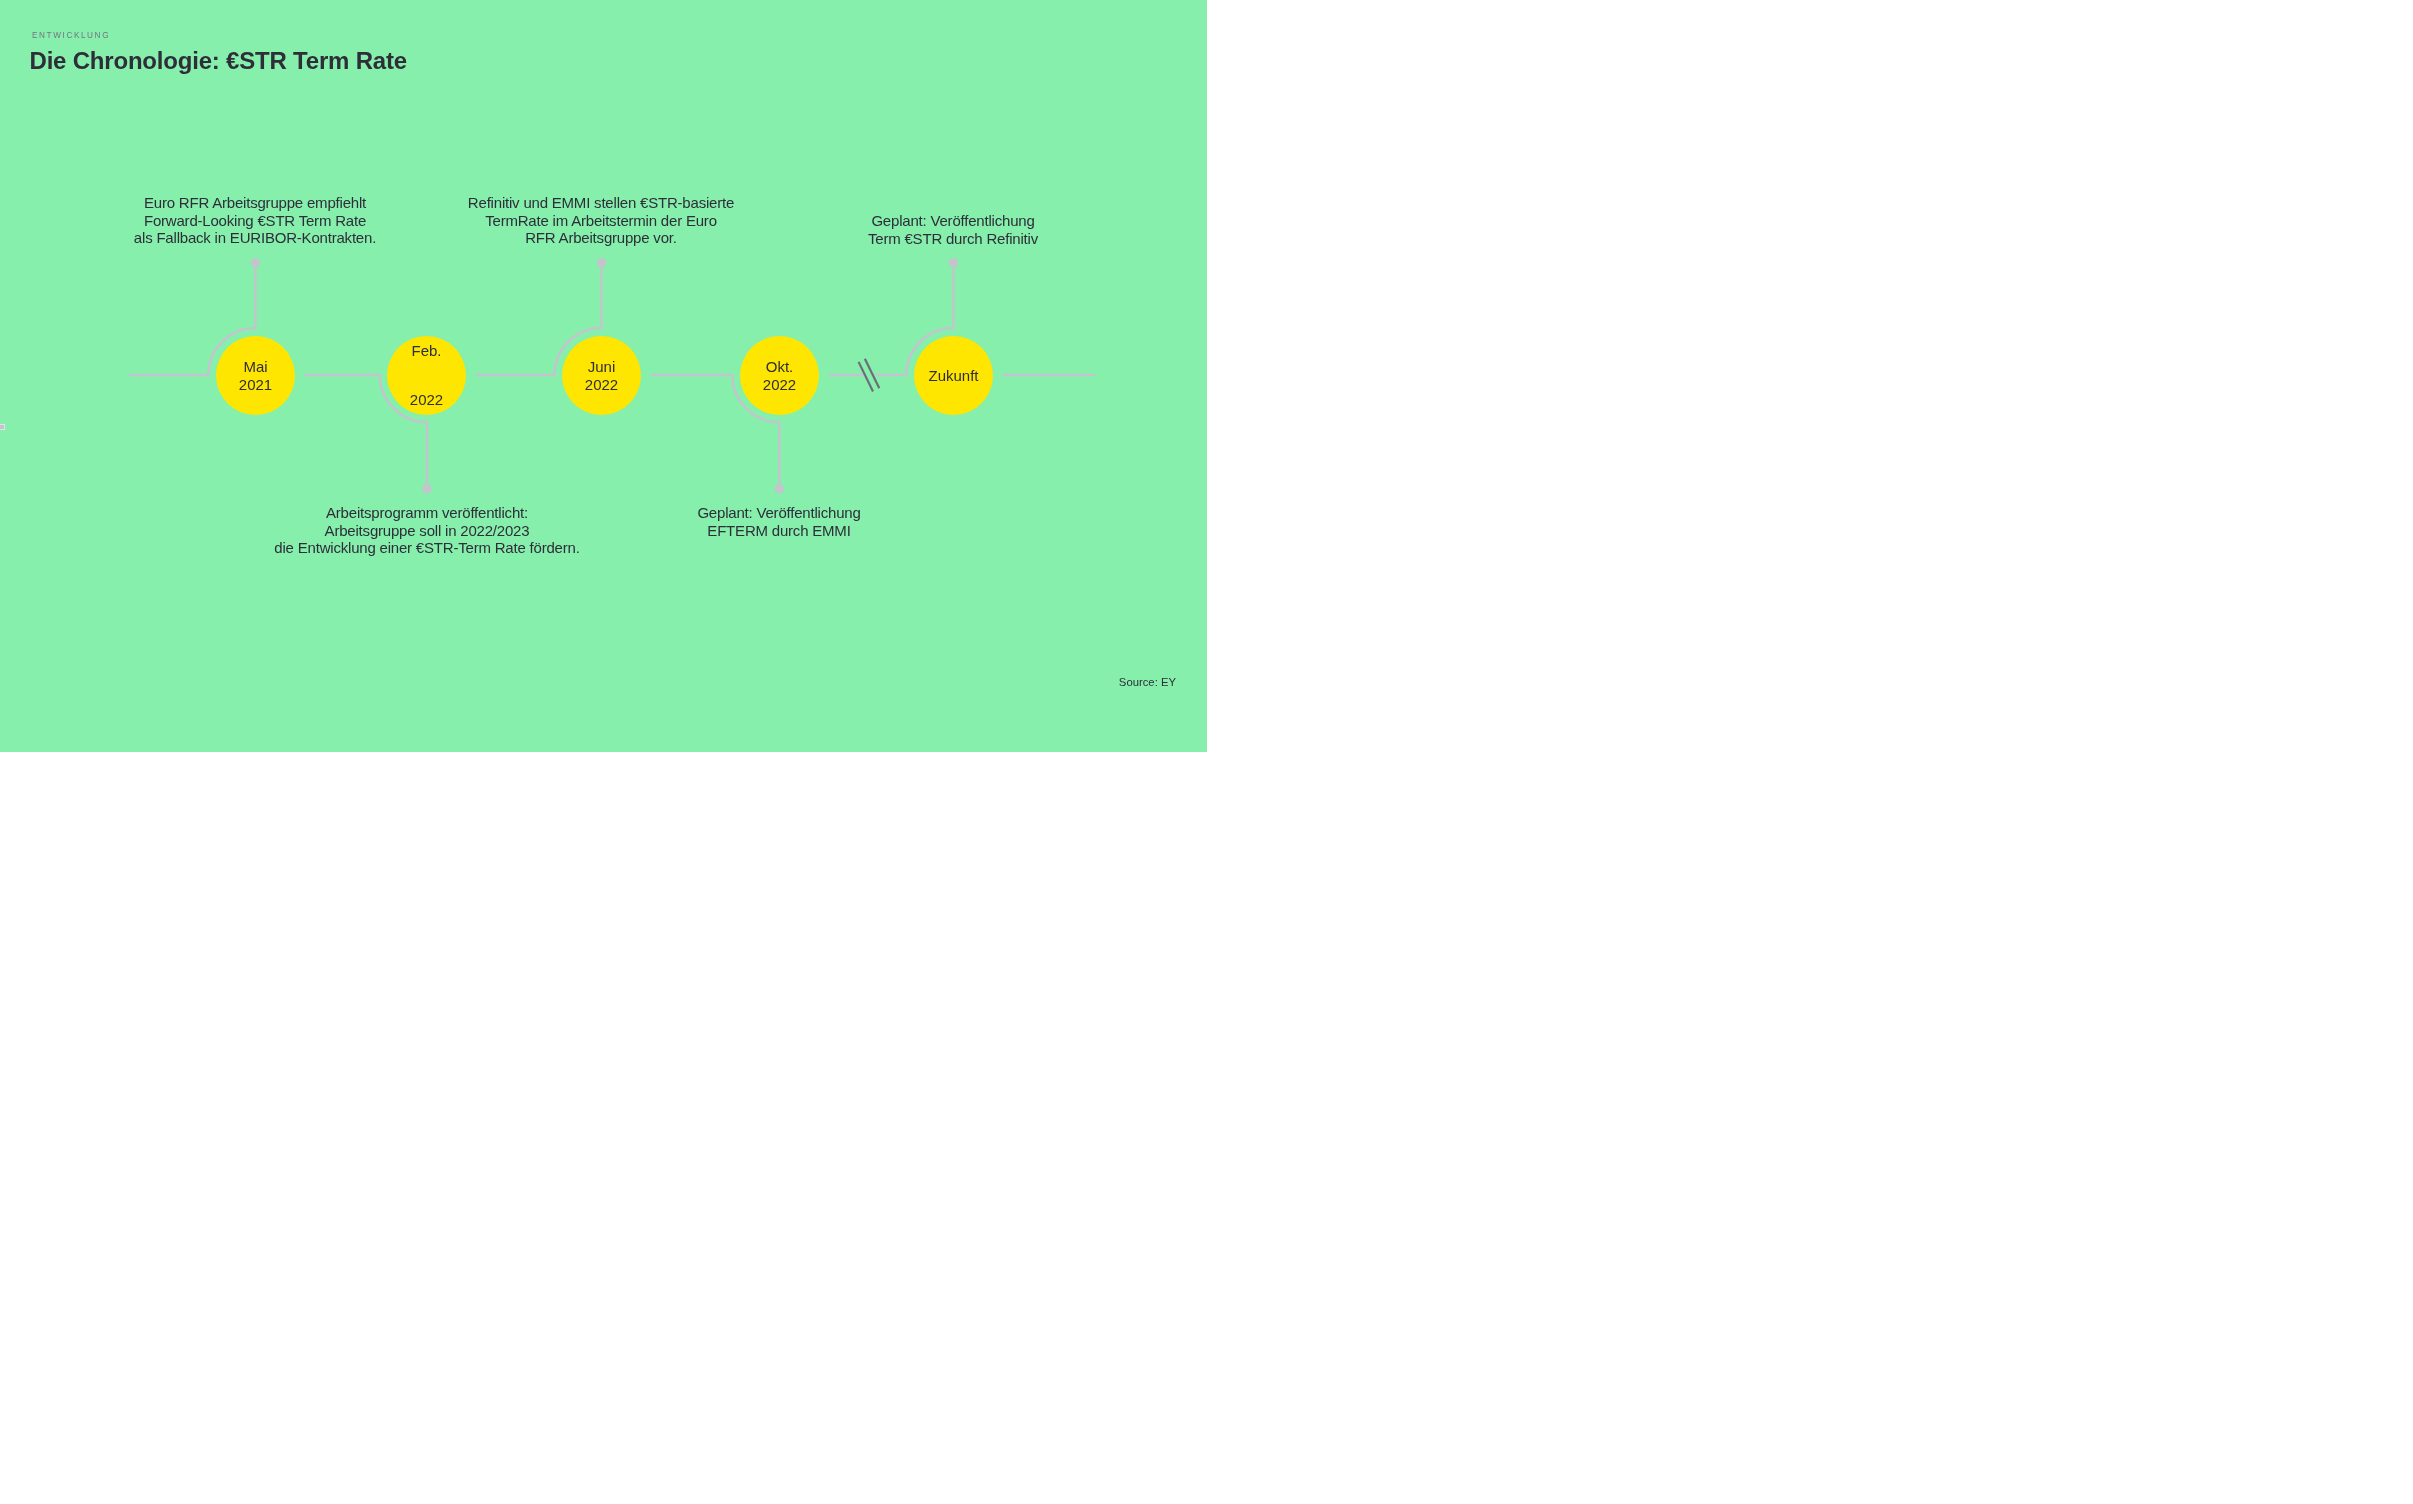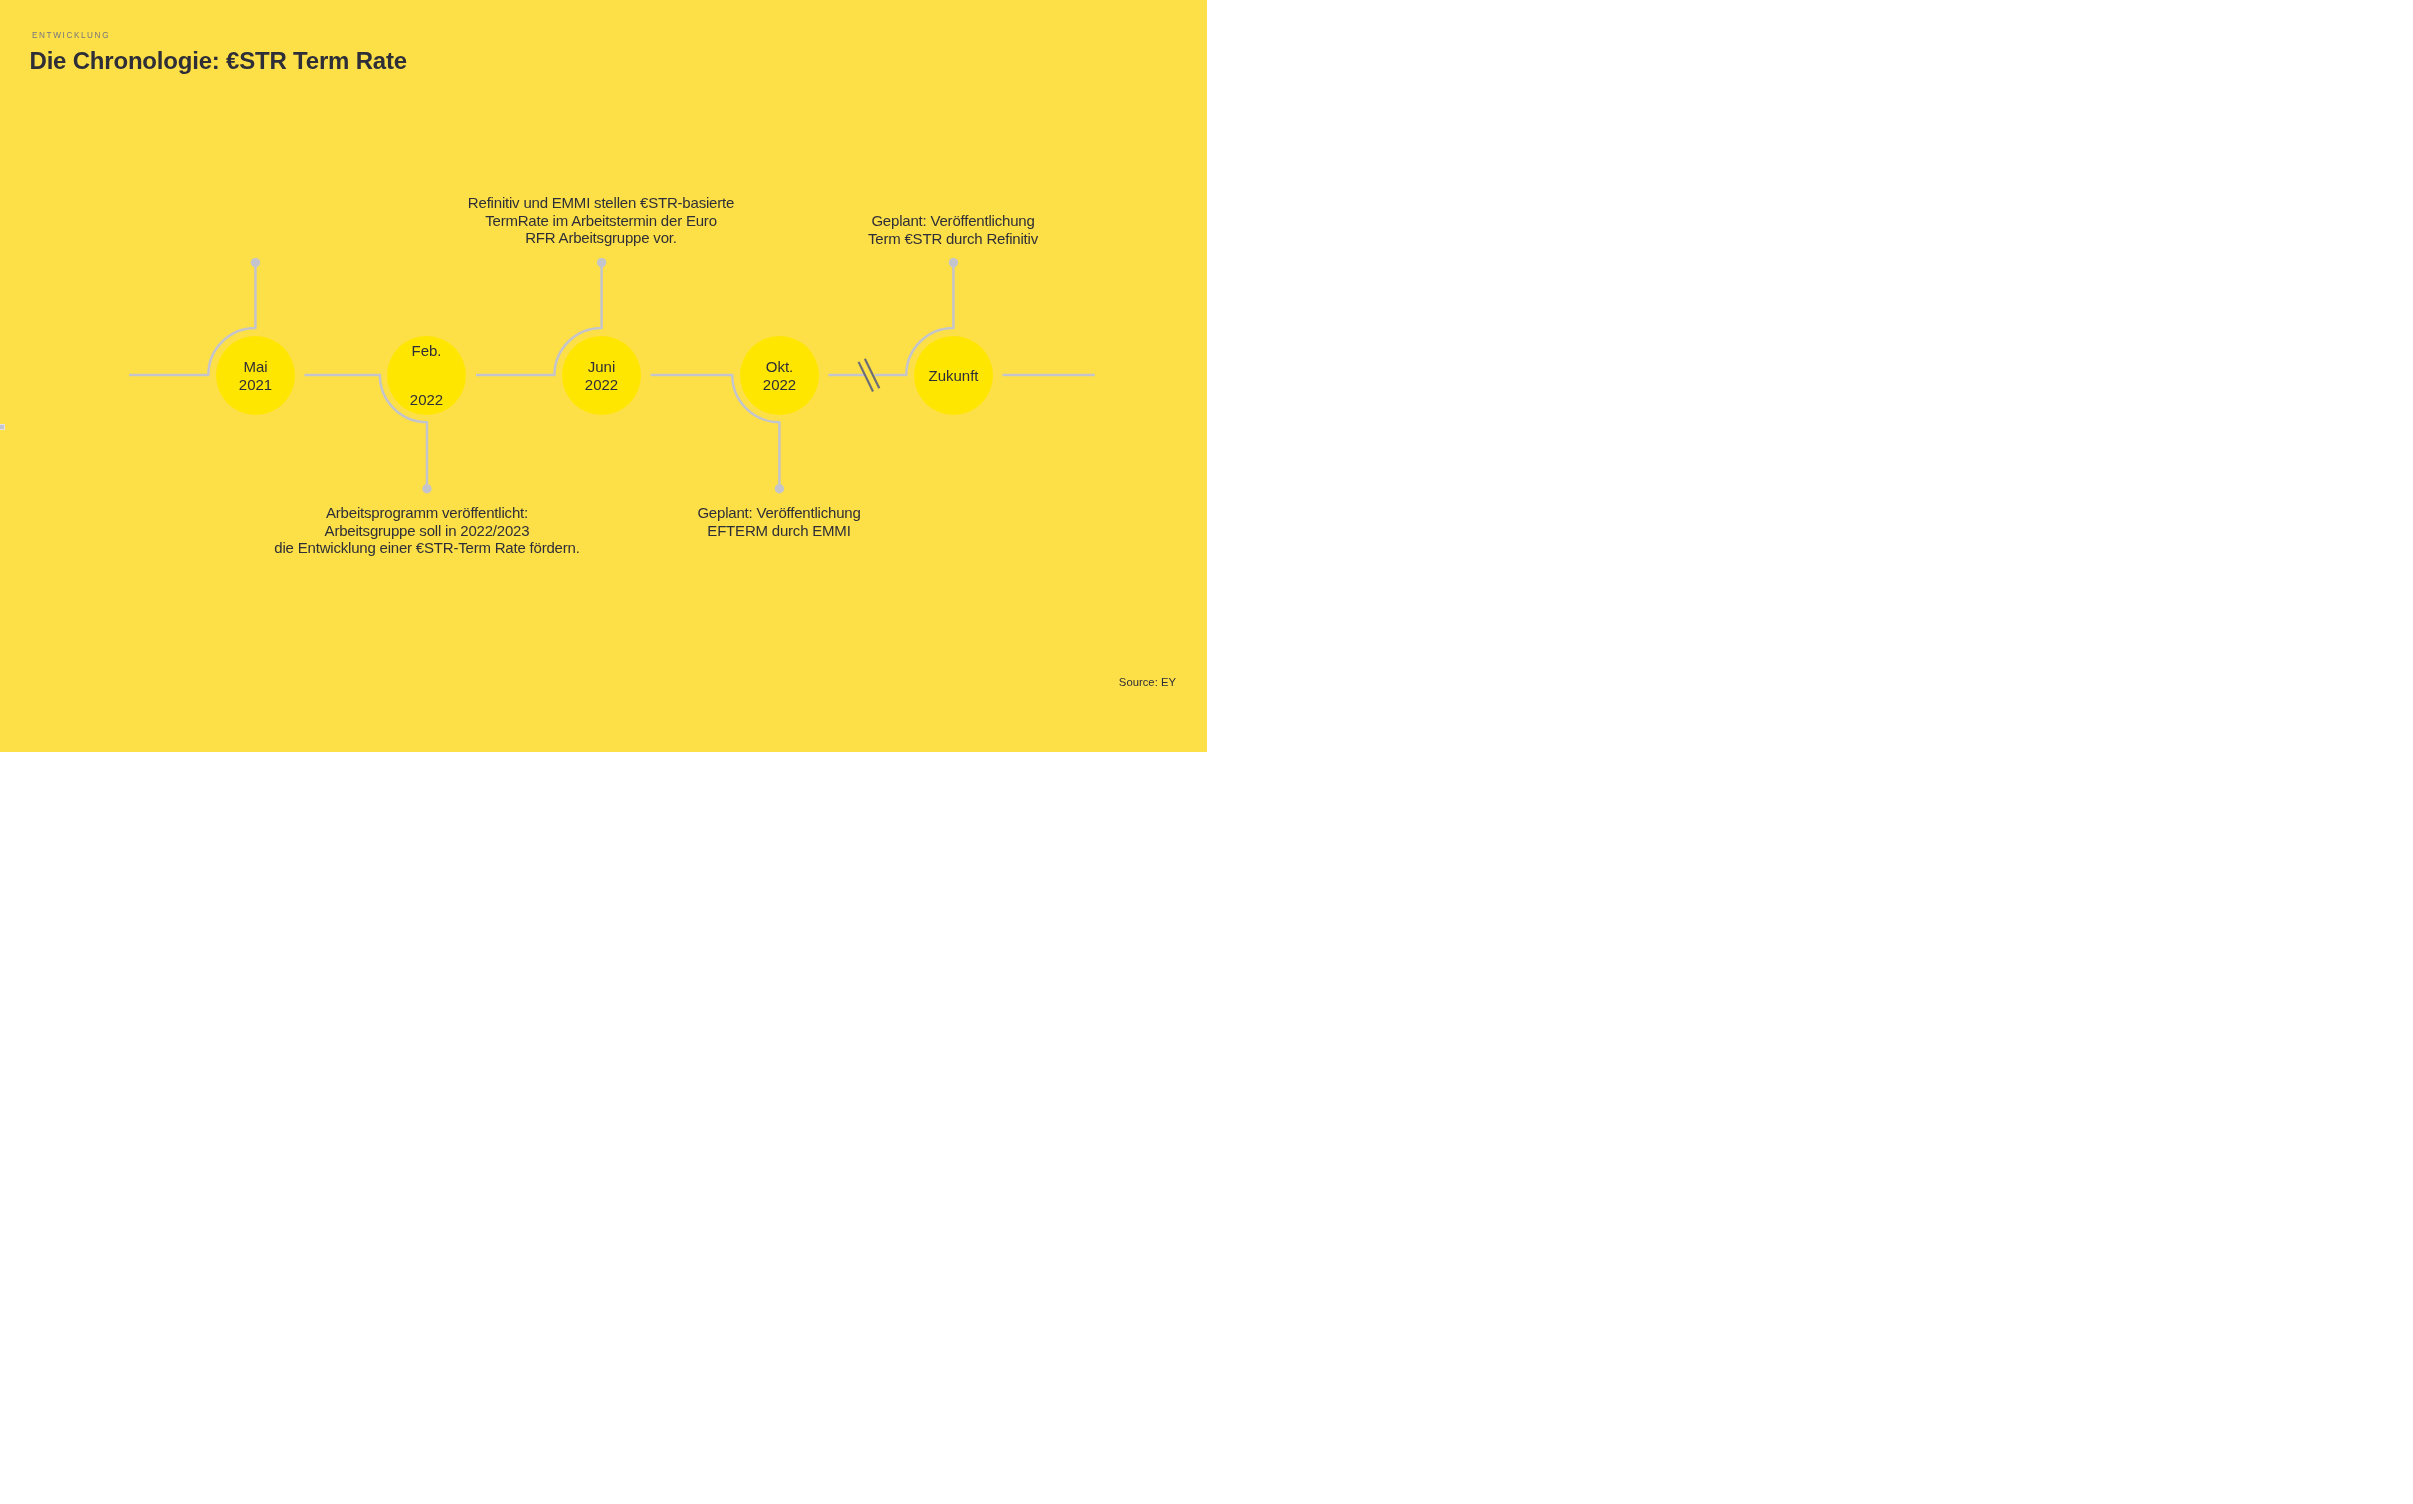--- a/index.html
+++ b/index.html
@@ -1,20 +1,20 @@
 <!DOCTYPE html>
 <html style="font-size:10px"><head>
 <meta charset="utf-8">
 <style>
   html,body{margin:0;padding:0;background:#ffffff;}
   .stage{
     position:relative;
     width:1207px;
     height:752px;
-    background:#fde047;
+    background:#86efac;
     overflow:hidden;
     font-family:"Liberation Sans","DejaVu Sans",sans-serif;
     color:#2e2e38;
   }
   .kicker{
     position:absolute;
     left:32px; top:31px;
     font-size:8.2px;
     letter-spacing:1.6px;
     color:#747480;
@@ -101,20 +101,25 @@
 
     <g fill="#c4c4cd" stroke="none">
       <circle cx="406" cy="418" r="7.5"></circle>
       <circle cx="957" cy="418" r="7.5"></circle>
       <circle cx="1517" cy="418" r="7.5"></circle>
       <circle cx="679" cy="778" r="7.5"></circle>
       <circle cx="1240" cy="778" r="7.5"></circle>
     </g>
   </svg>
 
+  <div class="annotation" style="left:54px; top:194px;">
+    <div class="line">Euro RFR Arbeitsgruppe empfiehlt</div>
+    <div class="line">Forward-Looking €STR Term Rate</div>
+    <div class="line">als Fallback in EURIBOR-Kontrakten.</div>
+  </div>
 
   <div class="annotation" style="left:400px; top:194px;">
     <div class="line">Refinitiv und EMMI stellen €STR-basierte</div>
     <div class="line">TermRate im Arbeitstermin der Euro</div>
     <div class="line">RFR Arbeitsgruppe vor.</div>
   </div>
 
   <div class="annotation" style="left:752px; top:212px;">
     <div class="line">Geplant: Veröffentlichung</div>
     <div class="line">Term €STR durch Refinitiv</div>

